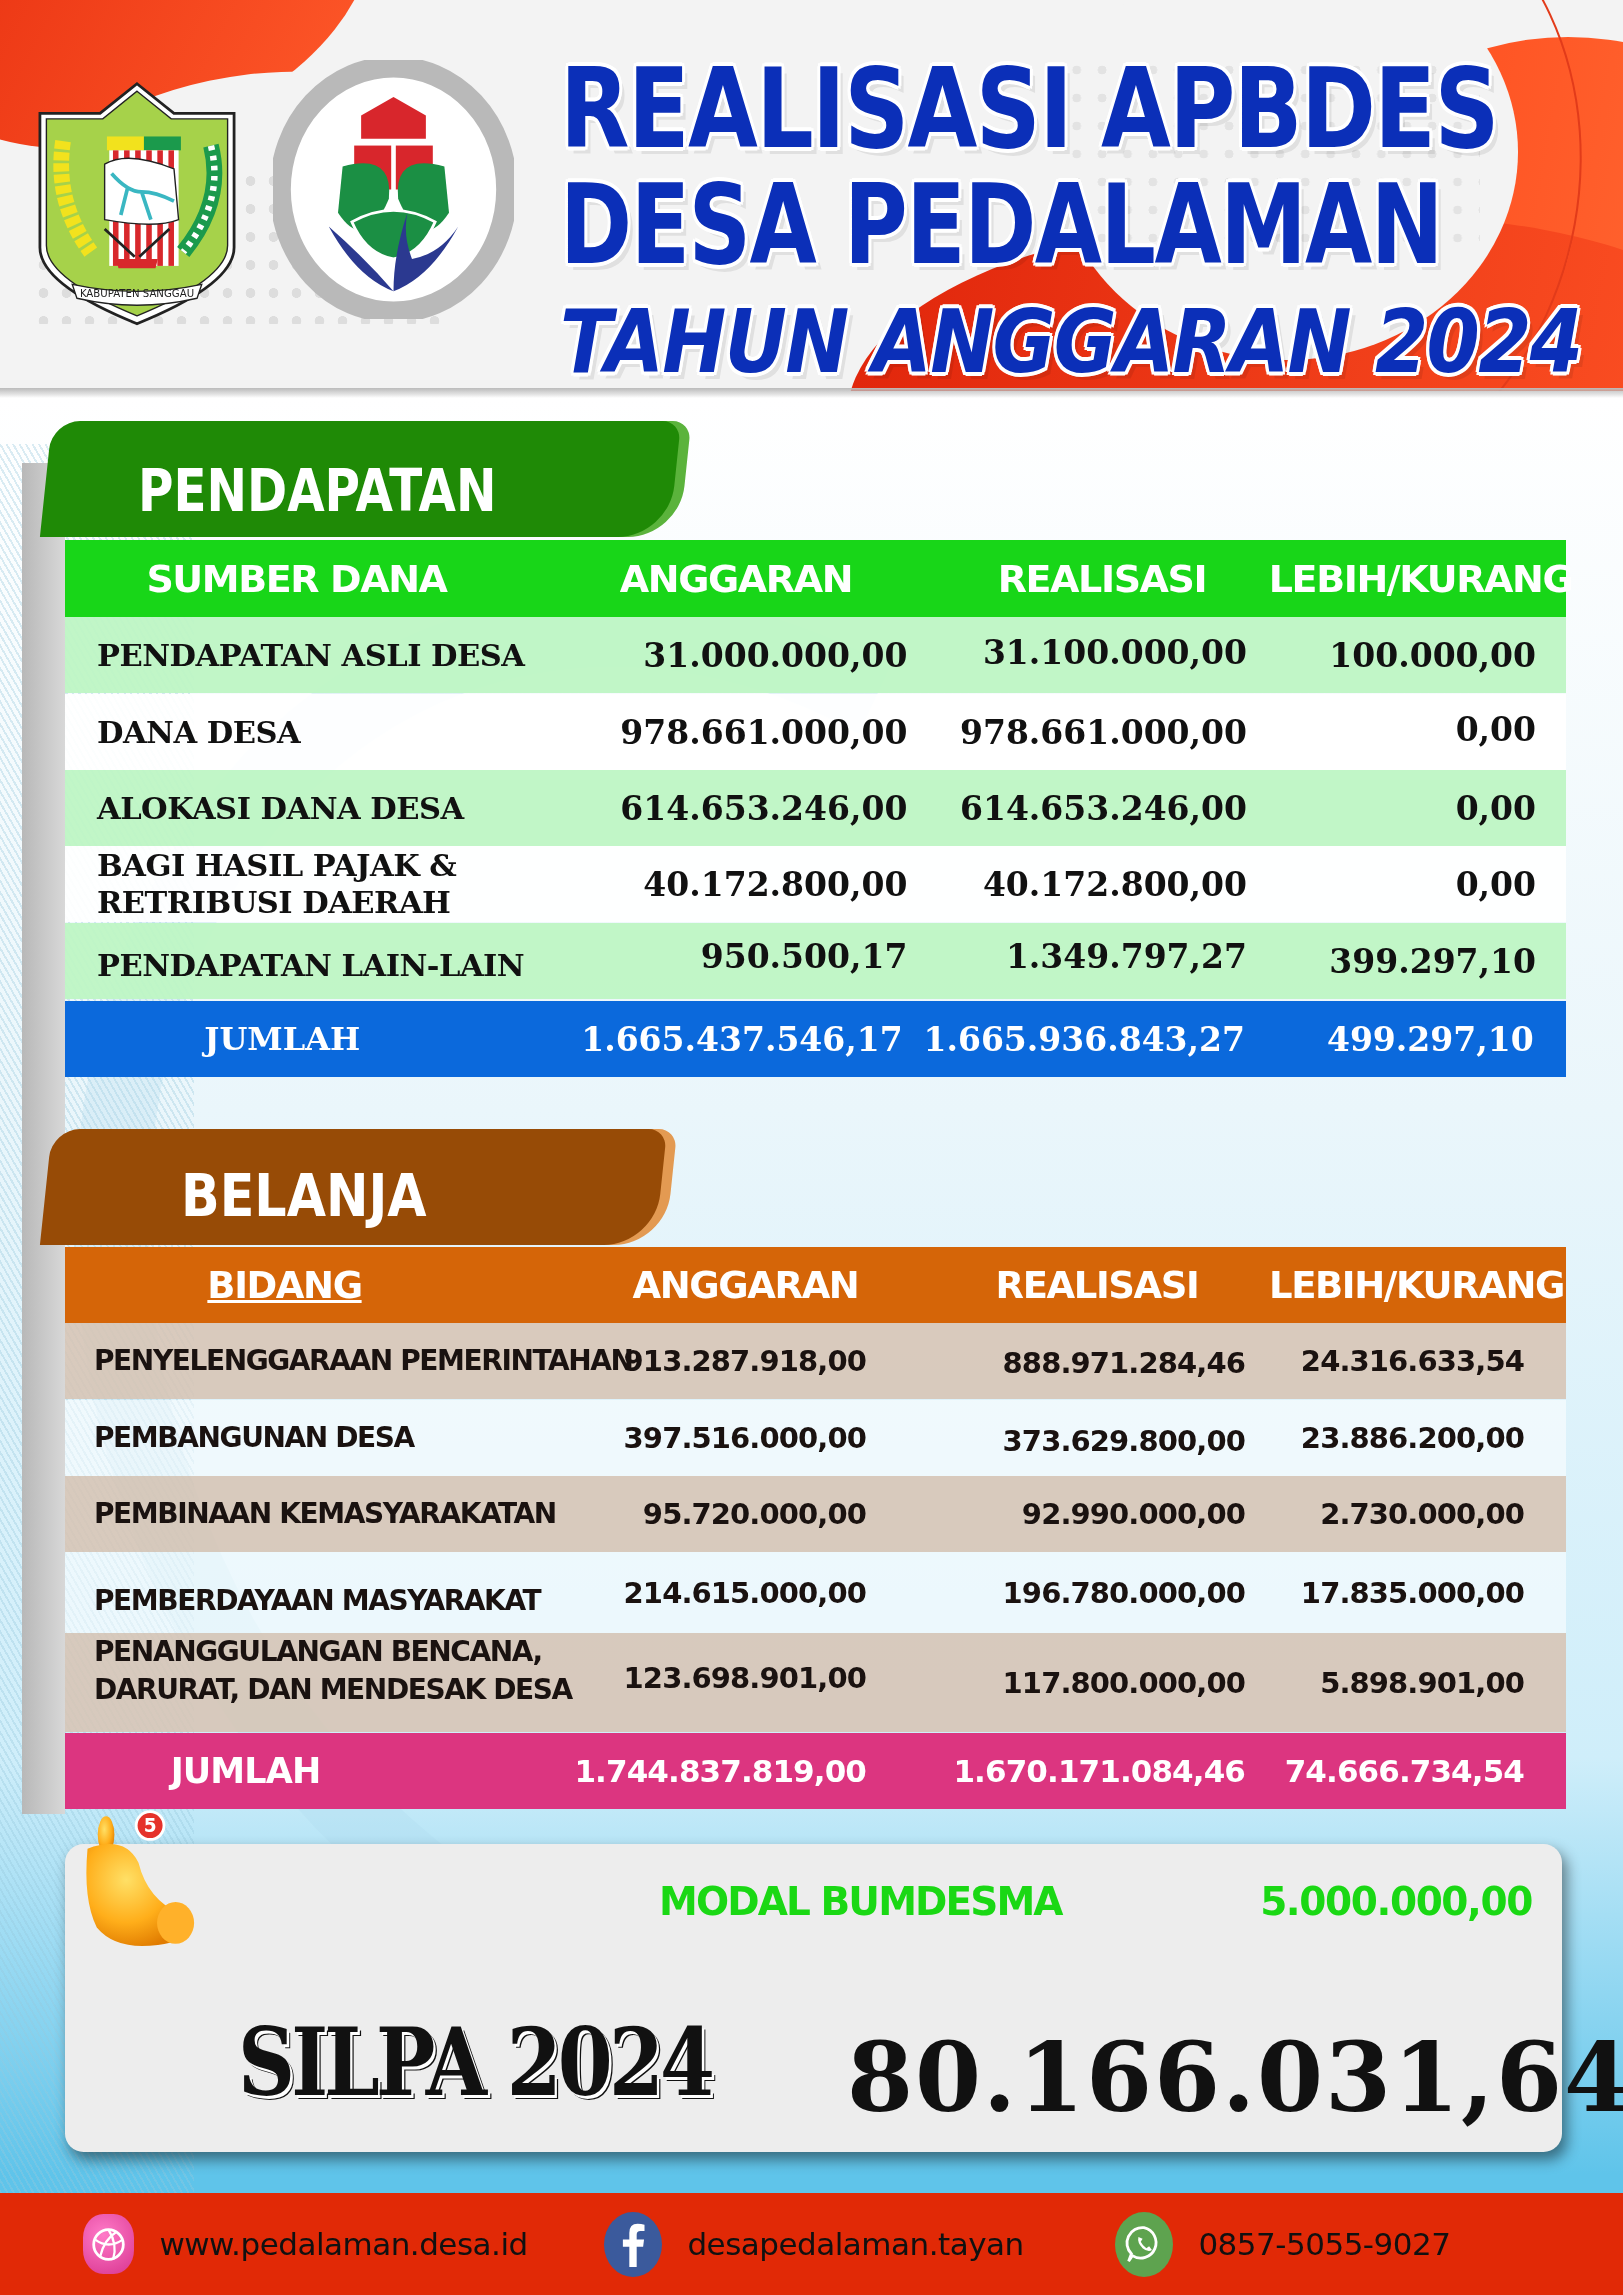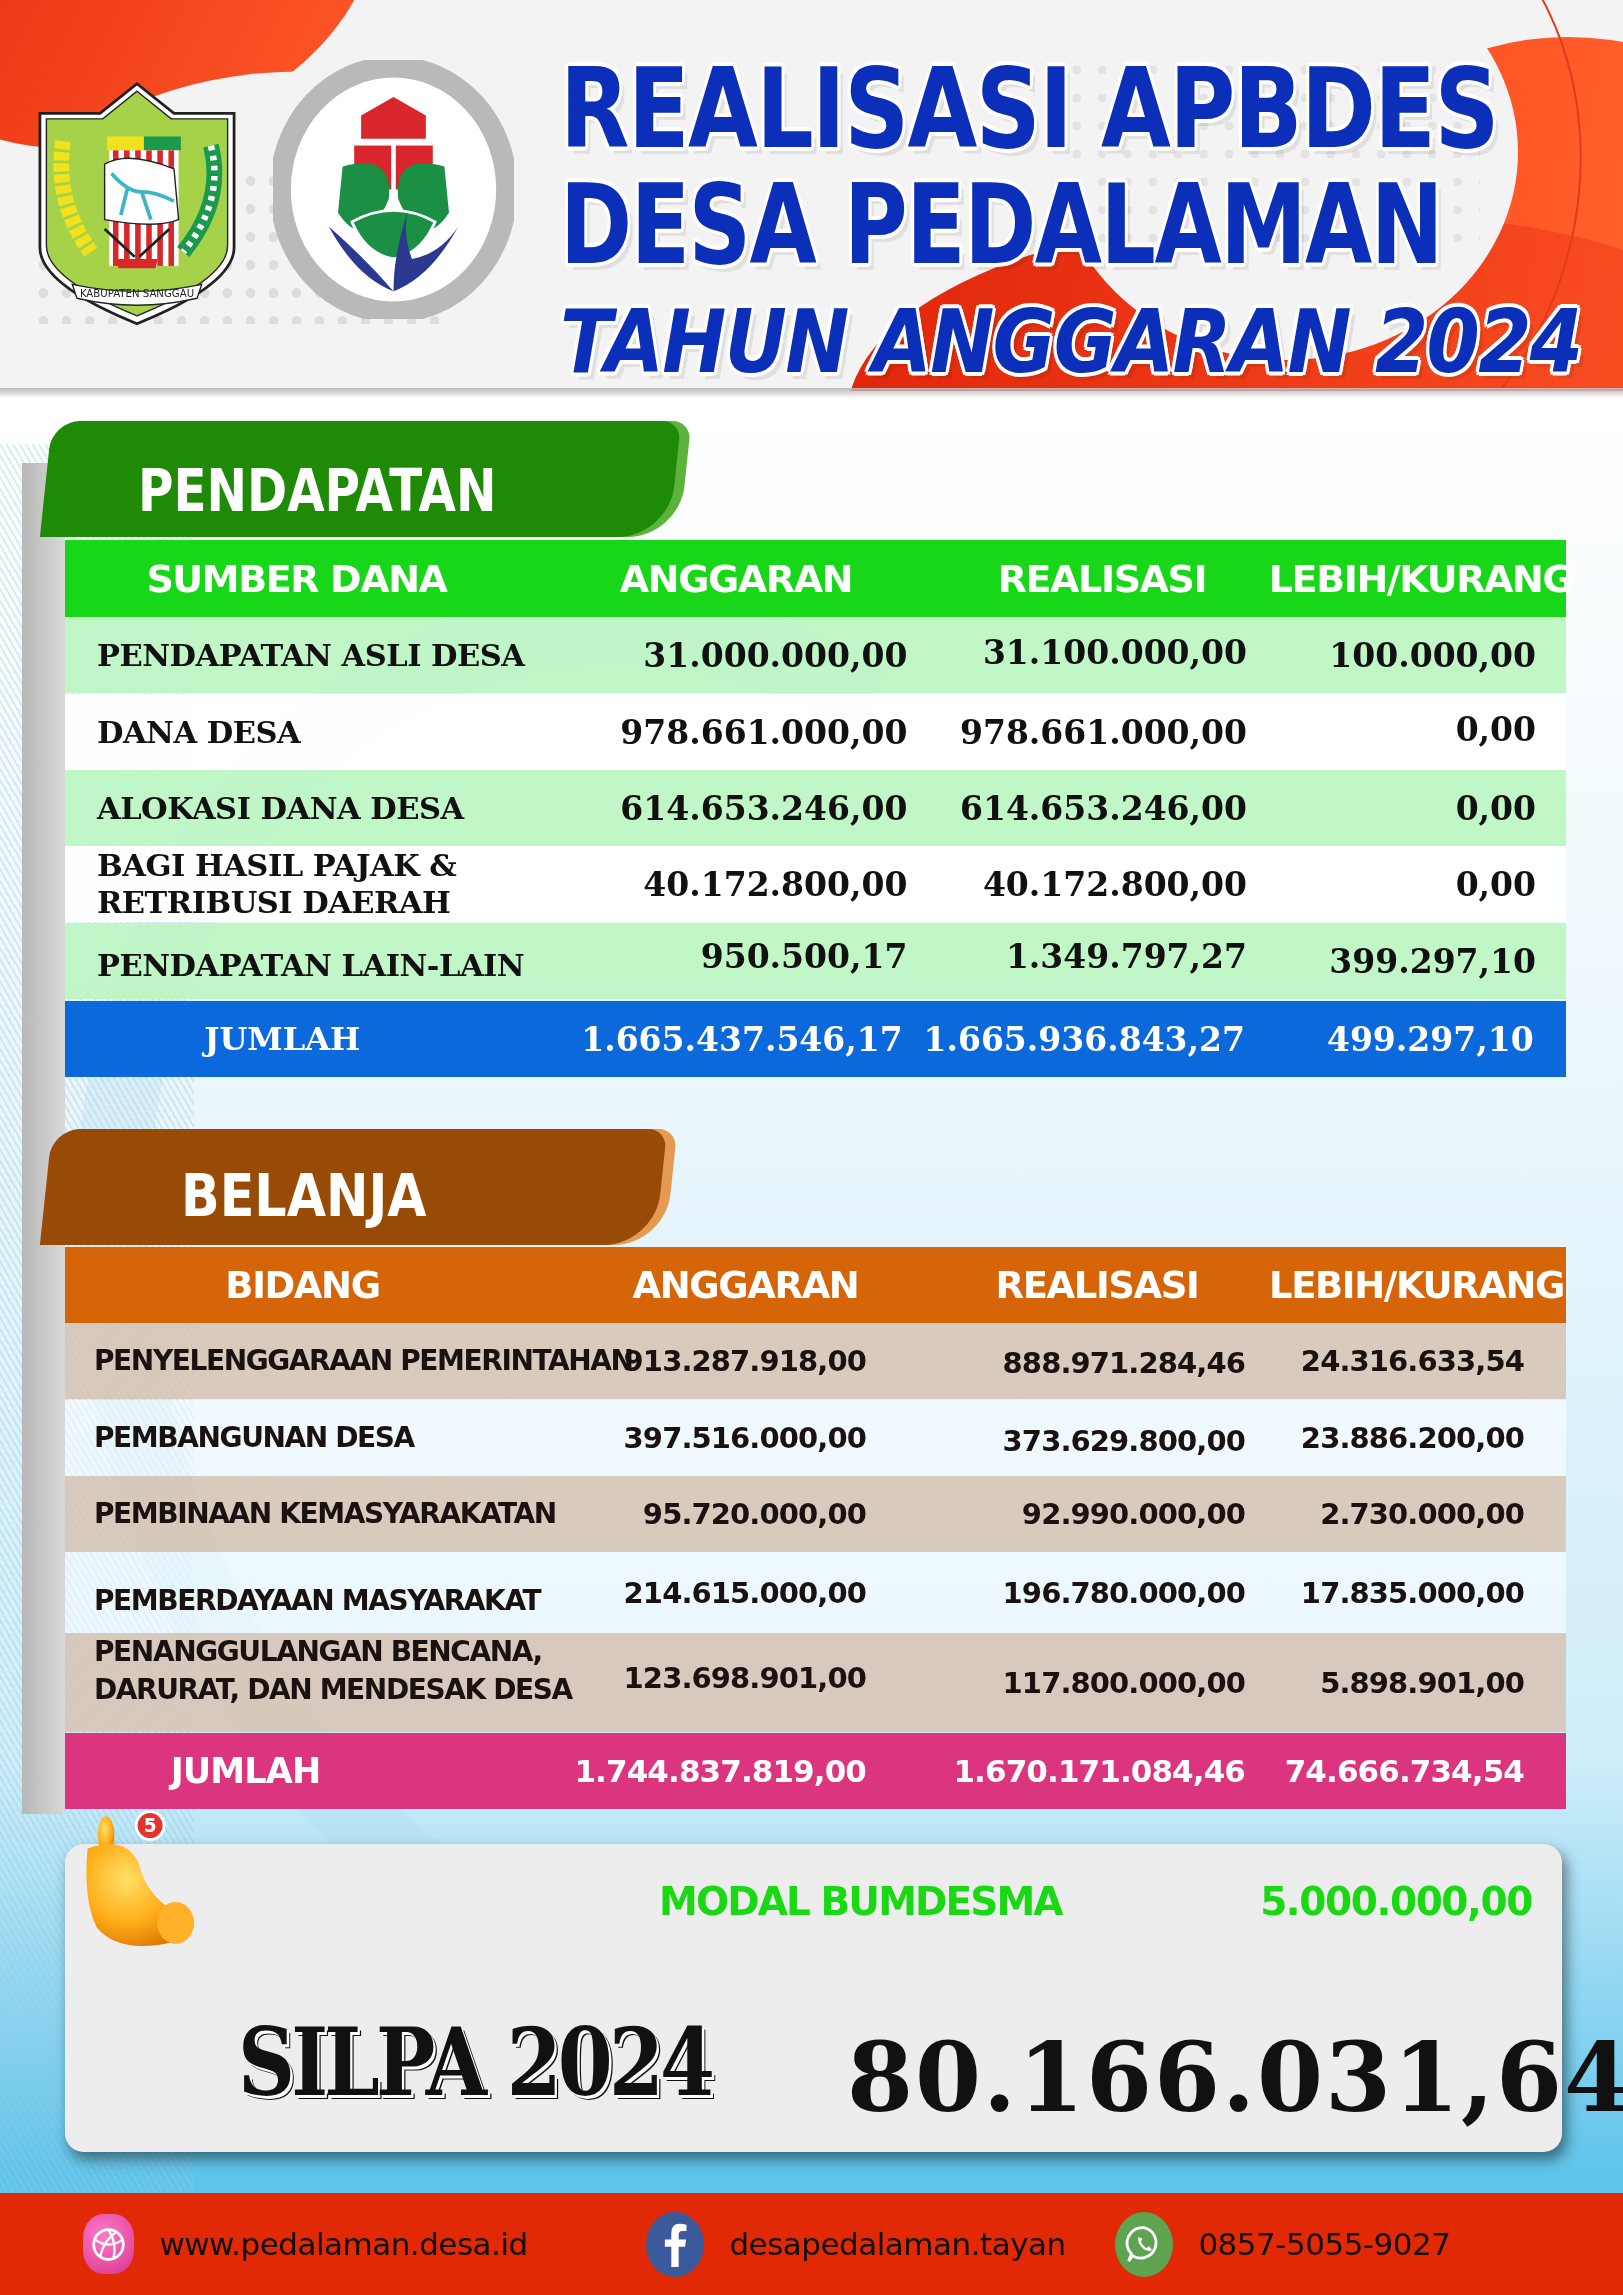--- a/index.html
+++ b/index.html
@@ -83,21 +83,21 @@
   .p-row .c2 { padding-right: 44px; }
   .p-row .c3 { padding-right: 23px; }
   .p-total { background: #0b69dc; }
   .p-total .cell { color: #fff; font-family: "DejaVu Serif", serif; font-weight: 700; font-size: 33px; }
   .p-total .c0 { justify-content: center; padding-left: 18.5px; width: 416px; font-size: 32px; }
 
   
   .b-table { top: 1247px; height: 562px; }
   .b-hdr { top: 0; height: 76px; background: #d56508; }
   .b-hdr .cell { color: #fff; font-family: "DejaVu Sans", sans-serif; font-weight: 700; font-size: 37px; letter-spacing: -1.4px; }
-  .b-hdr .c0 { left: 48px; width: 379px; }
+  .b-hdr .c0 { left: 30px; width: 379px; text-decoration: underline; }
   .b-hdr .c1 { left: 523px; width: 315px; }
   .b-hdr .c2 { left: 870px; width: 324px; }
   .b-hdr .c3 { left: 1194px; width: 315px; }
   .b-row .cell { font-family: "DejaVu Sans", sans-serif; font-weight: 700; color: #1a1210; }
   .b-row.alt { background: rgba(215,196,180,0.88); }
   .b-row.plain { background: rgba(255,255,255,0.55); }
   .b-row .c0 { padding-left: 29px; font-size: 28px; letter-spacing: -1.4px; line-height: 38px; }
   .b-row .c1, .b-row .c2, .b-row .c3 { font-size: 29px; letter-spacing: -0.9px; }
   .b-row .c1 { padding-right: 46px; }
   .b-row .c2 { padding-right: 46px; }
@@ -116,21 +116,21 @@
   .modal-value { left: 1240px; top: 1879px; width: 292px; text-align: right; font-family: "DejaVu Sans", sans-serif; font-weight: 700; font-size: 39px; color: #1ad814; letter-spacing: -1.4px; white-space: nowrap; }
   .silpa-label { left: 238px; top: 2008px; font-family: "DejaVu Serif", serif; font-weight: 900; font-size: 93px; color: #111; letter-spacing: -4.6px; white-space: nowrap; text-shadow: 2.8px 2.8px 0 #fff, 4.2px 4.2px 0 #111; transform: scaleX(0.85); transform-origin: left top; }
   .silpa-value { left: 847px; top: 2022px; width: 689px; text-align: right; font-family: "DejaVu Serif", serif; font-weight: 700; font-size: 95px; color: #111; letter-spacing: 1.9px; white-space: nowrap; }
 
   
   .footer { left: 0; top: 2193px; width: 1623px; height: 102px; background: #e12906; }
   .f-item { position: absolute; top: 0; height: 102px; display: flex; align-items: center; }
   .f-icon { width: 56px; height: 60px; border-radius: 50%; display: flex; align-items: center; justify-content: center; flex: none; }
   .f-text { margin-left: 25.4px; font-family: "DejaVu Sans", sans-serif; font-size: 31px; color: #111; white-space: nowrap; letter-spacing: -0.5px; text-align: right; }
   .fi-web { left: 83px; }
-  .fi-fb { left: 646px; }
+  .fi-fb { left: 604px; }
   .fi-wa { left: 1115px; }
   .ic-web { background: radial-gradient(circle at 40% 35%, #ff7ac8, #d8358f); border-radius: 40%; width: 51px; }
   .ic-fb { background: #3b5a9c; width: 58px; height: 65px; }
   .ic-wa { background: #5ea34f; width: 58px; height: 65px; }
 </style>
 </head>
 <body>
 
 <div class="abs header">
   <div class="abs blob-br2"></div>

